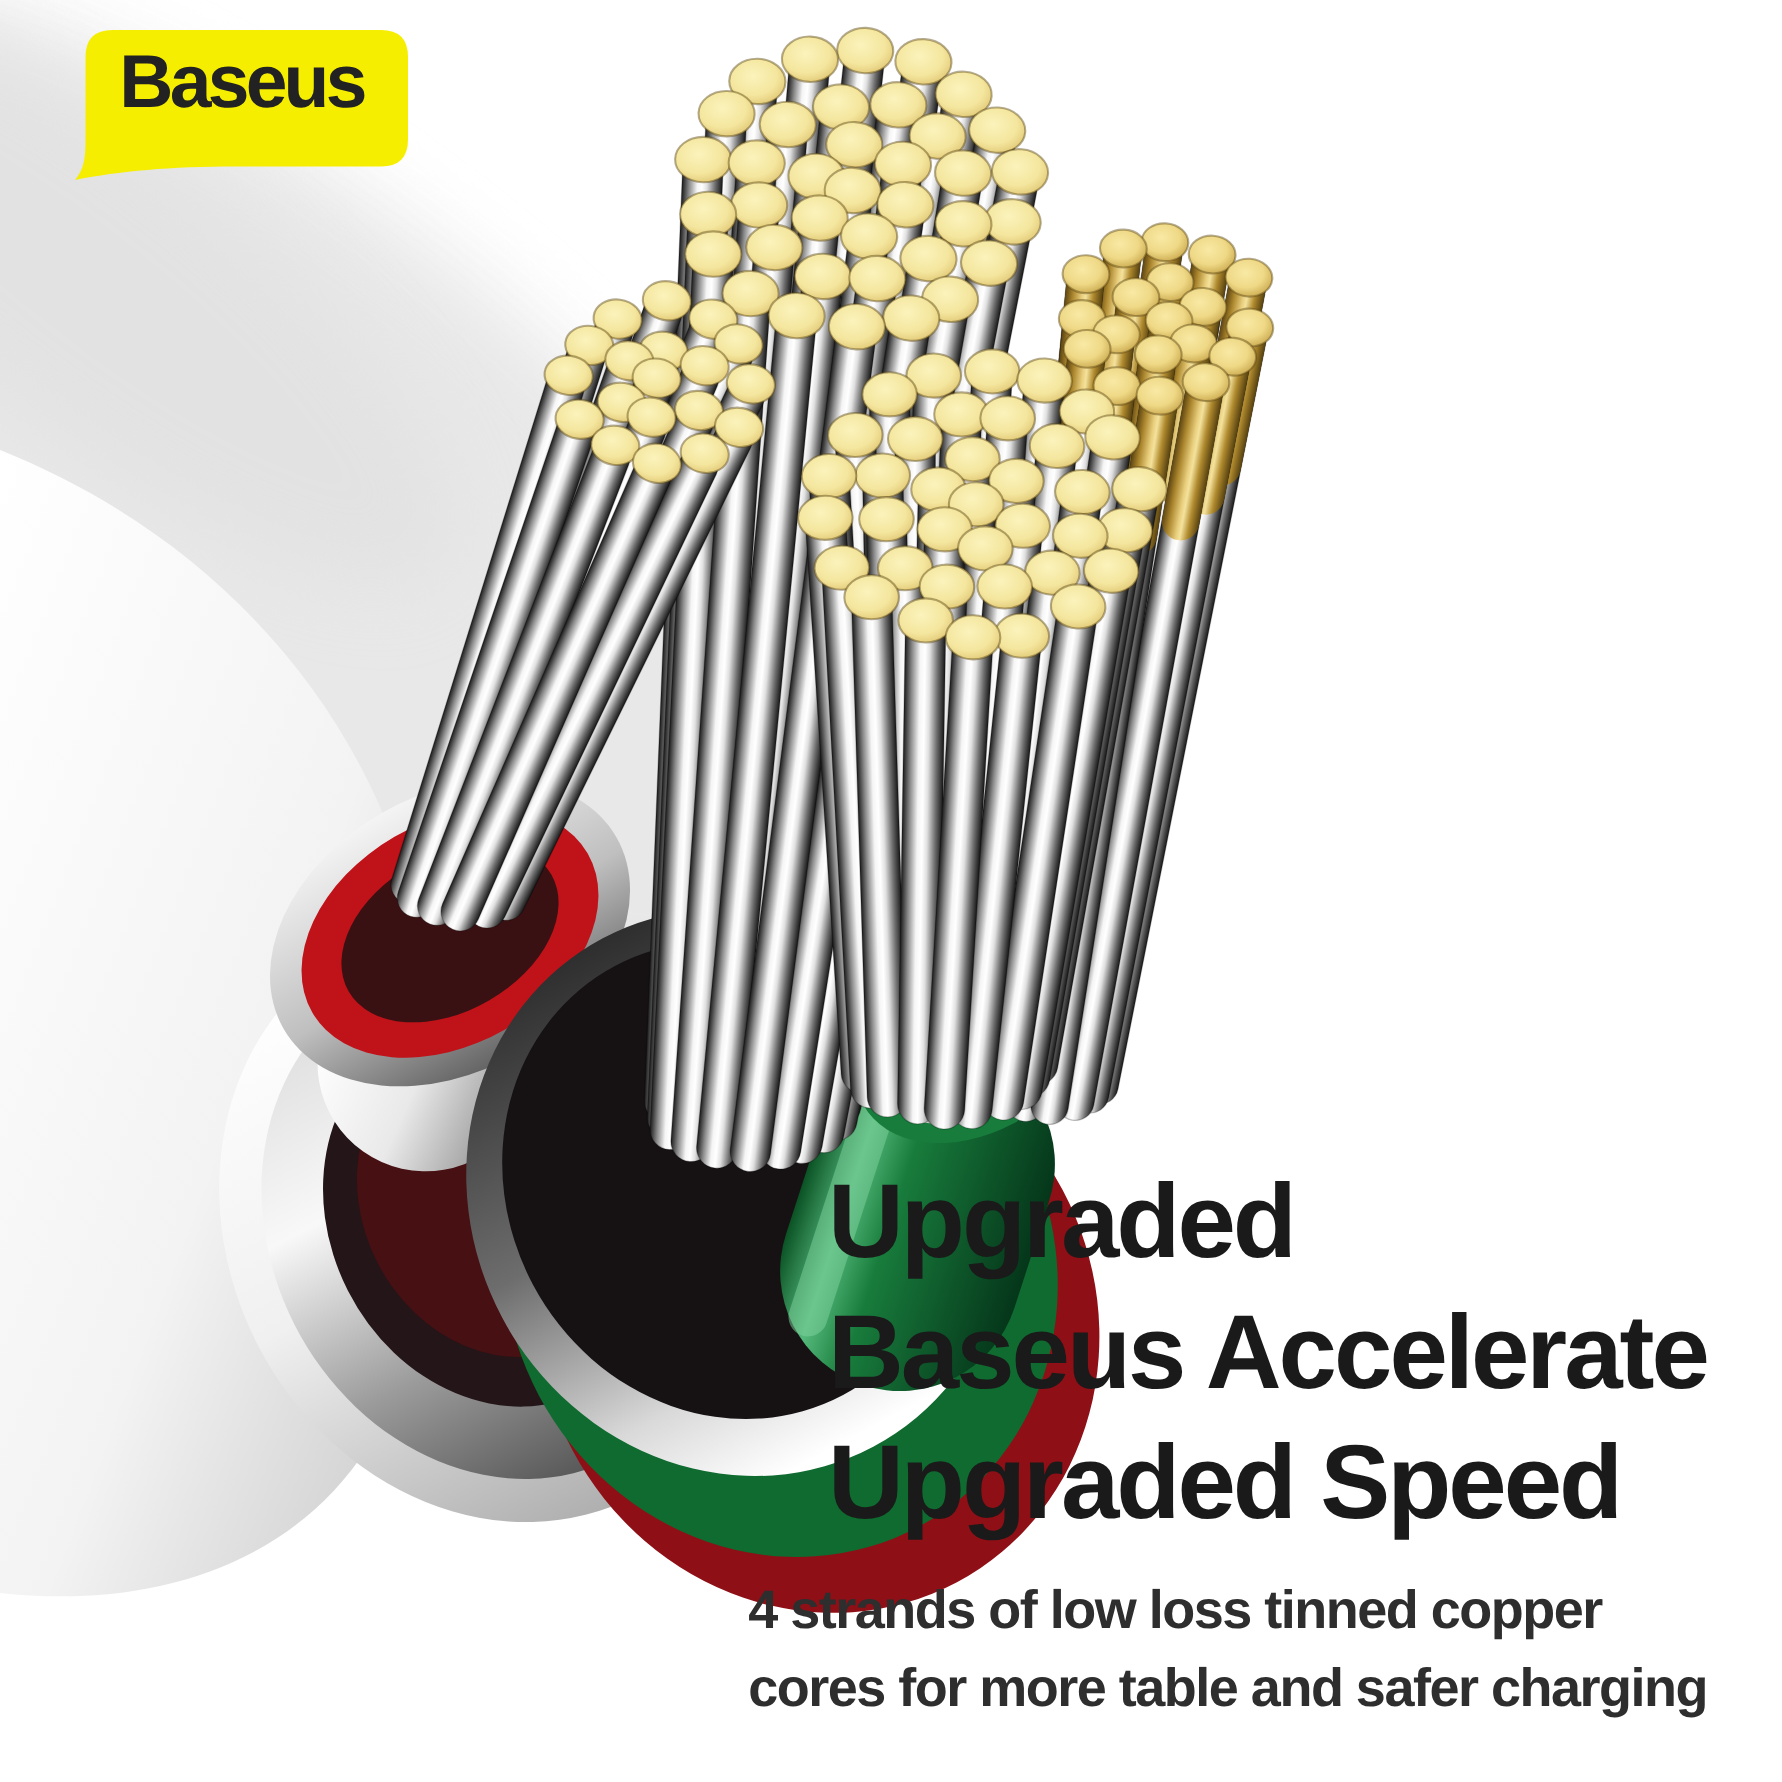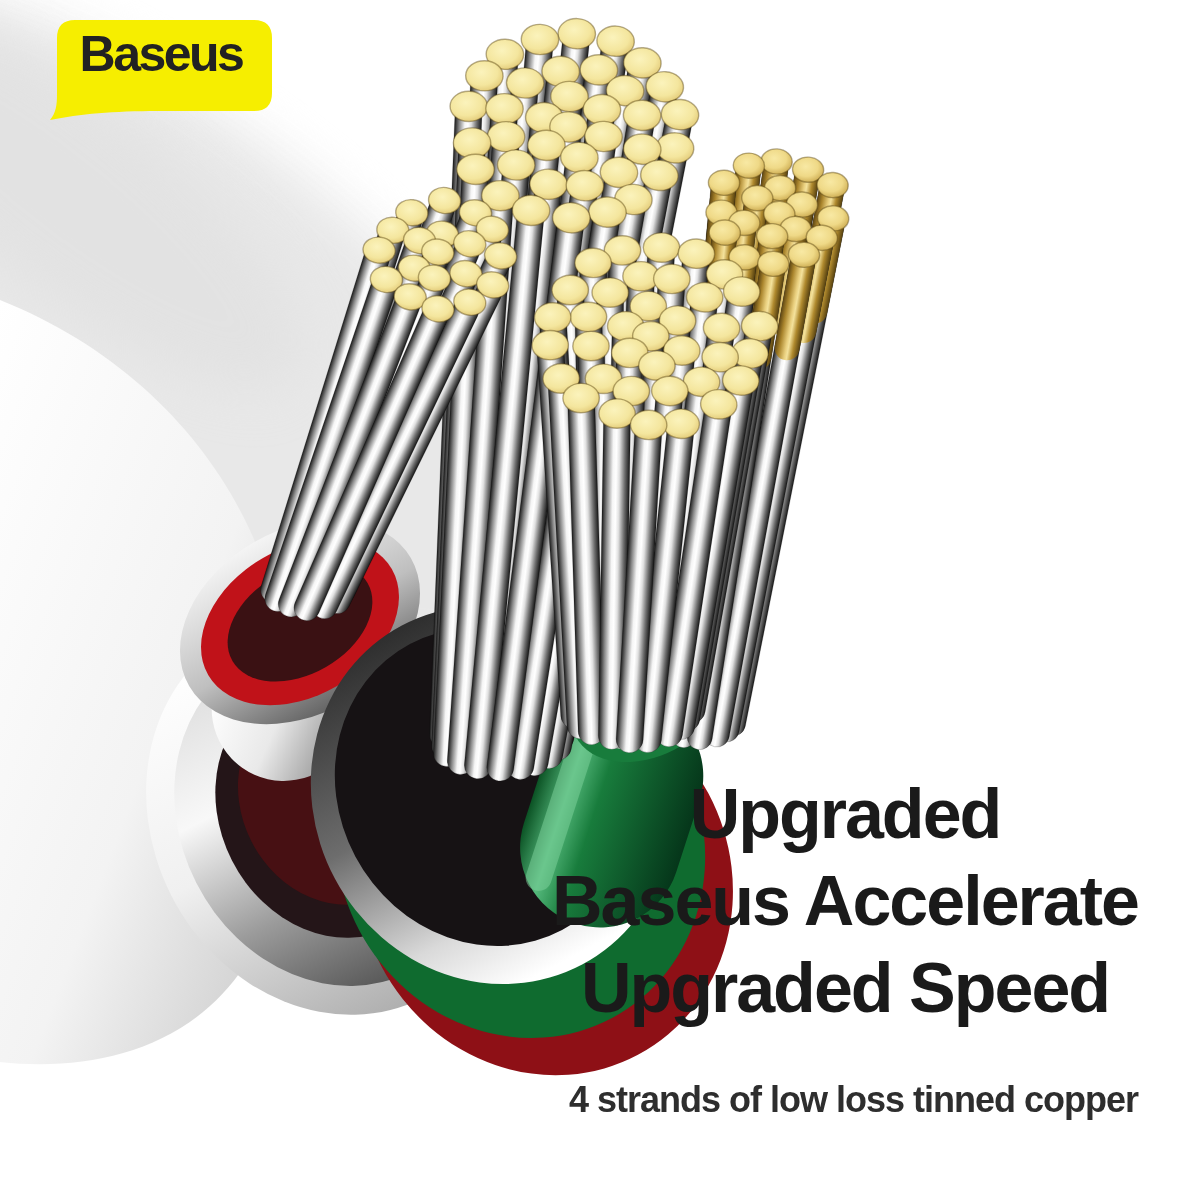--- a/index.html
+++ b/index.html
@@ -8,26 +8,26 @@
     font-family:"Liberation Sans", sans-serif;
   }
   #cable-art{position:absolute;left:0;top:0;width:1188px;height:1188px;}
   .badge{position:absolute;left:48px;top:20px;width:228px;height:102px;}
   .badge svg{position:absolute;left:0;top:0;}
   .badge .logo-text{
     position:absolute;left:0;top:7px;width:226px;text-align:center;
     font-size:50px;font-weight:bold;letter-spacing:-2.5px;line-height:1.1;
   }
   .headline{
-    position:absolute;right:50px;top:771px;text-align:center;
+    position:absolute;right:50px;top:771px;text-align:left;
     font-size:70px;font-weight:bold;line-height:87px;letter-spacing:-2px;
     white-space:nowrap;
   }
   .subtitle{
-    position:absolute;right:50px;top:1074px;text-align:left;
+    position:absolute;right:50px;top:1047px;text-align:left;
     font-size:36px;font-weight:bold;line-height:52px;letter-spacing:-1px;
     white-space:nowrap;
   }
 </style>
 </head>
 <body>
 
 <div class="page">
 
   <svg id="cable-art" viewBox="0 0 1188 1188" xmlns="http://www.w3.org/2000/svg" style="background: rgb(255, 255, 255);">
@@ -862,15 +862,16 @@
   </div>
 
   <div class="headline" style="color: rgb(26, 26, 26);">
     <div>Upgraded</div>
     <div>Baseus Accelerate</div>
     <div>Upgraded Speed</div>
   </div>
 
   <div class="subtitle" style="color: rgb(46, 46, 46);">
     <div>4 strands of low loss tinned copper</div>
+    <div>cores for more table and safer charging</div>
   </div>
 
 </div>
 
 </body></html>

